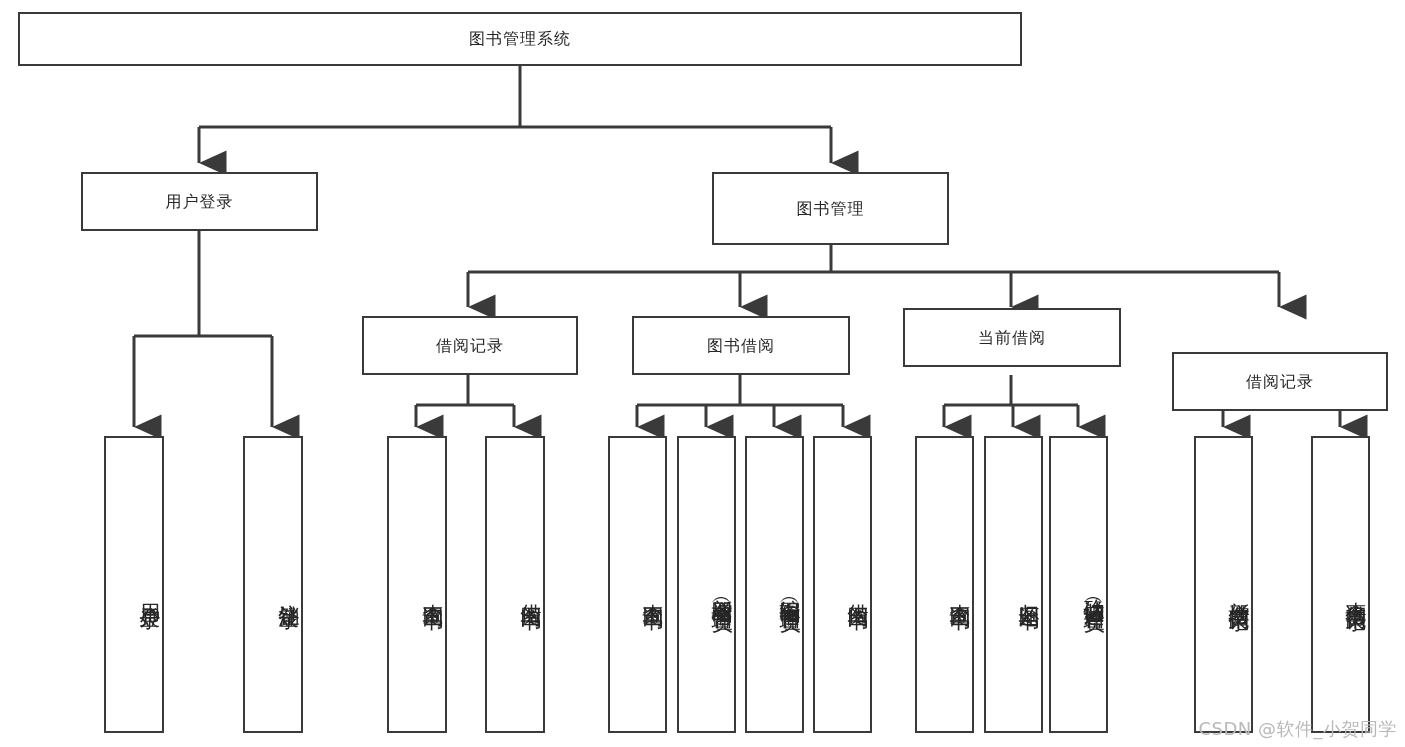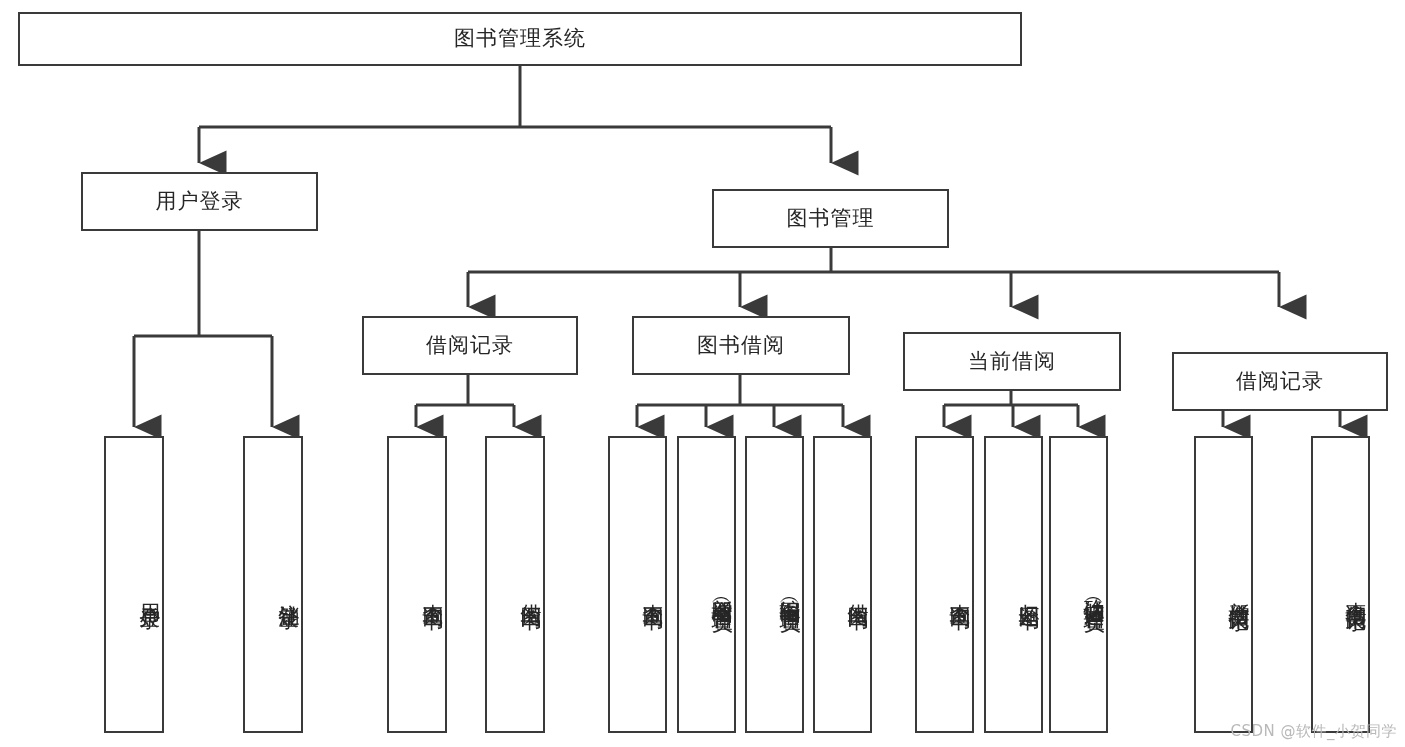--- a/index.html
+++ b/index.html
@@ -29,21 +29,21 @@
     position: absolute;
     box-sizing: border-box;
     background: #ffffff;
     border: 2px solid #3a3a3a;
     display: flex;
     align-items: center;
     justify-content: center;
     color: #262626;
   }
   .node.horiz {
-    font-size: 21px;
+    font-size: 16px;
     line-height: 1.2;
     letter-spacing: 1px;
   }
   .node.vert {
     writing-mode: vertical-rl;
     text-orientation: upright;
     font-size: 21px;
     line-height: 1.18;
     letter-spacing: 2px;
     align-items: flex-start;
@@ -52,21 +52,21 @@
   }
   .node.vert .vlabel {
     writing-mode: vertical-rl;
     text-orientation: upright;
     white-space: nowrap;
   }
   .watermark {
     position: absolute;
     right: 8px;
     bottom: 6px;
-    font-size: 15px;
+    font-size: 18px;
     color: #b9b9b9;
     letter-spacing: 0.5px;
     white-space: nowrap;
   }
 </style>
 </head>
 <body>
 
 <div id="canvas">
 
@@ -123,31 +123,31 @@
     </g>
   </svg>
 
   <div class="node horiz" style="left:18px; top:12px; width:1004px; height:54px;">
     <span>图书管理系统</span>
   </div>
 
   <div class="node horiz" style="left:81px; top:172px; width:237px; height:59px;">
     <span>用户登录</span>
   </div>
-  <div class="node horiz" style="left:712px; top:172px; width:237px; height:59px;margin-top:17px;">
+  <div class="node horiz" style="left:712px; top:172px; width:237px; height:73px;">
     <span>图书管理</span>
   </div>
 
   <div class="node horiz" style="left:362px; top:316px; width:216px; height:59px;">
     <span>借阅记录</span>
   </div>
   <div class="node horiz" style="left:632px; top:316px; width:218px; height:59px;">
     <span>图书借阅</span>
   </div>
-  <div class="node horiz" style="left:903px; top:332px; width:218px; height:59px;">
+  <div class="node horiz" style="left:903px; top:308px; width:218px; height:59px;">
     <span>当前借阅</span>
   </div>
   <div class="node horiz" style="left:1172px; top:316px; width:216px; height:59px;margin-top:36px;">
     <span>借阅记录</span>
   </div>
 
   <div class="node vert" style="left:104px; top:436px; width:60px; height:297px;">
     <span class="vlabel">用户登录</span>
   </div>
   <div class="node vert" style="left:243px; top:436px; width:60px; height:297px;">

